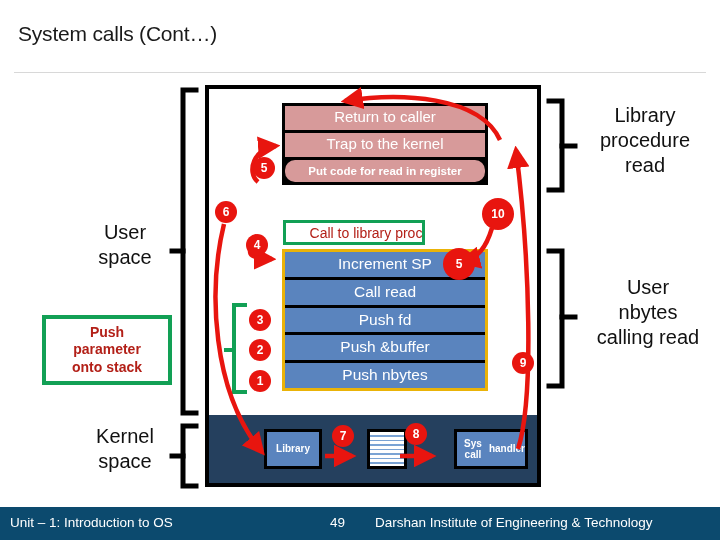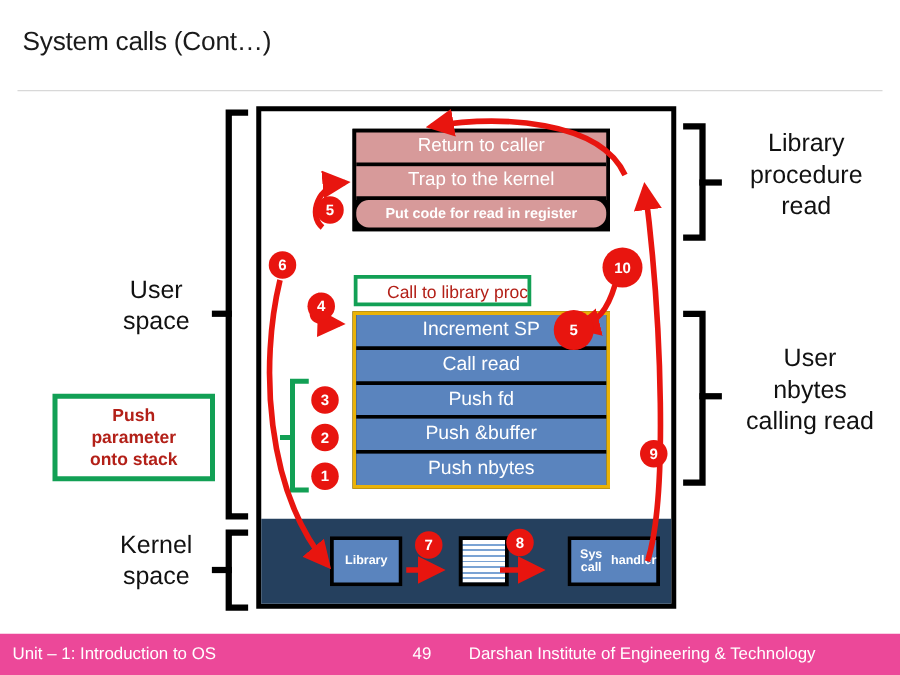--- a/index.html
+++ b/index.html
@@ -189,21 +189,21 @@
   #label-kernel-space { left: 75px;  top: 424px; width: 100px; }
   #label-library      { left: 580px; top: 103px; width: 130px; }
   #label-userprog     { left: 580px; top: 275px; width: 136px; }
 
   
   #footer {
     position: absolute;
     left: 0; bottom: 0;
     width: 720px;
     height: 33px;
-    background: #ec4899;
+    background: #0c4a6e;
     color: #ffffff;
   }
   #footer-unit {
     position: absolute;
     left: 10px; top: 8px;
     font-size: 13.5px;
     white-space: nowrap;
   }
   #footer-page {
     position: absolute;

